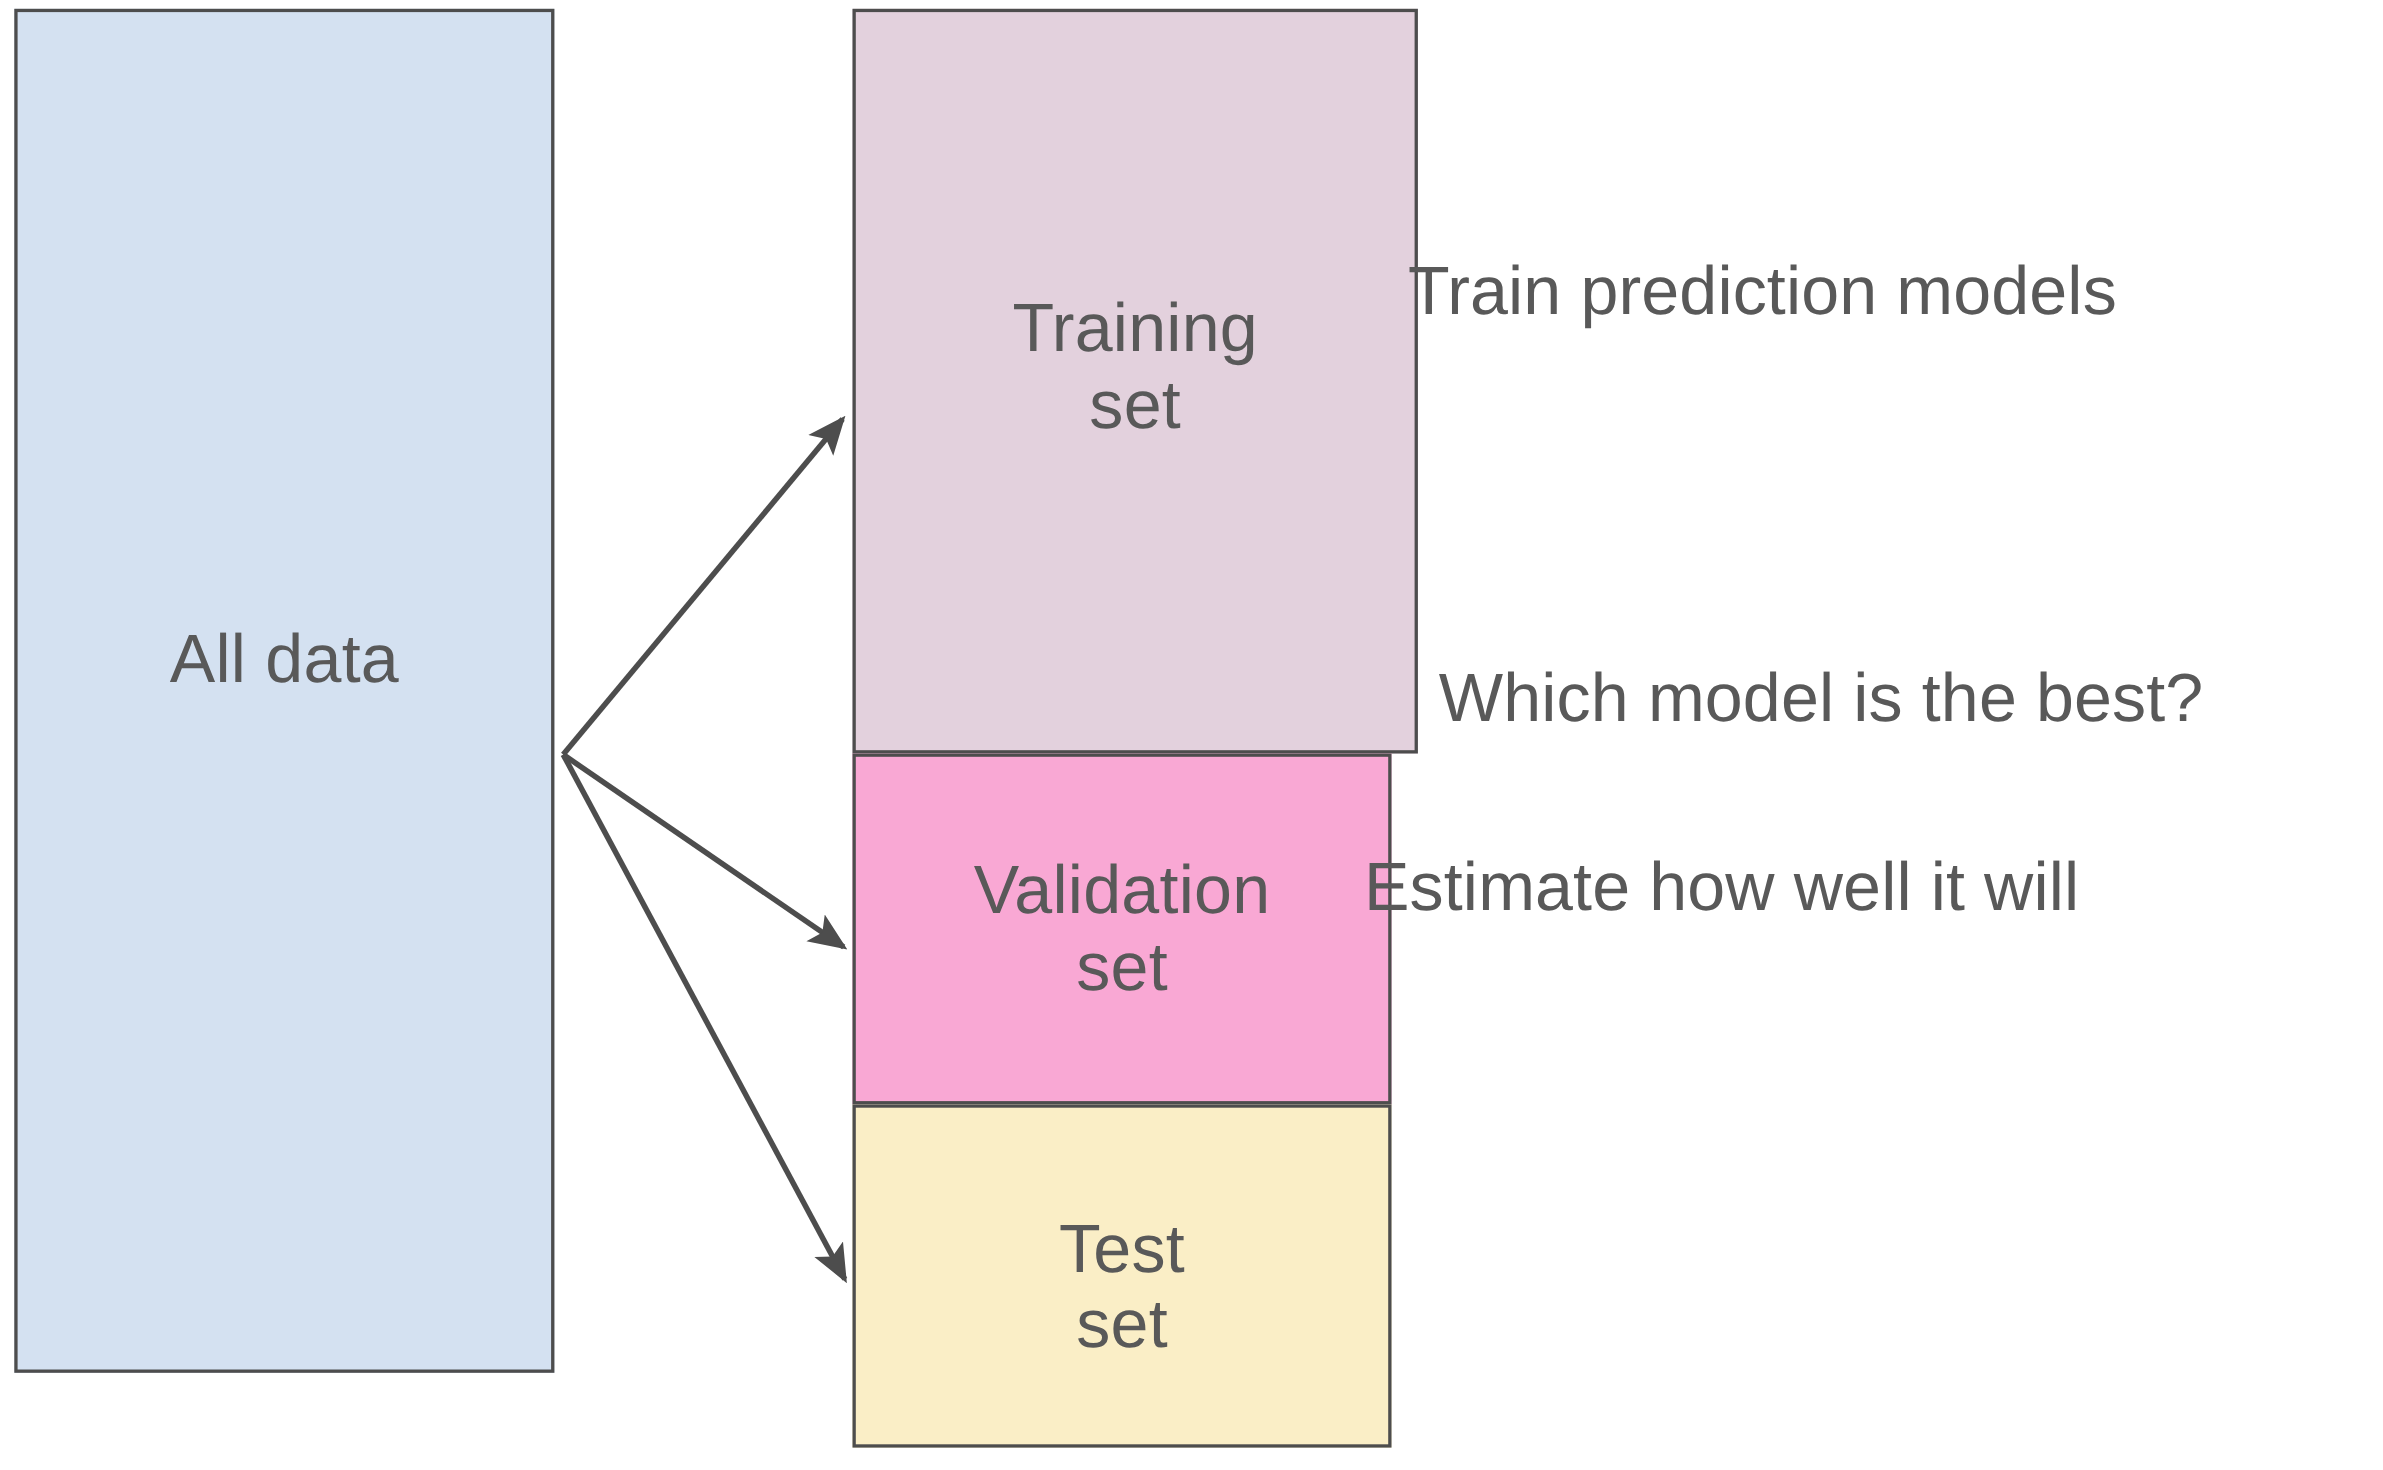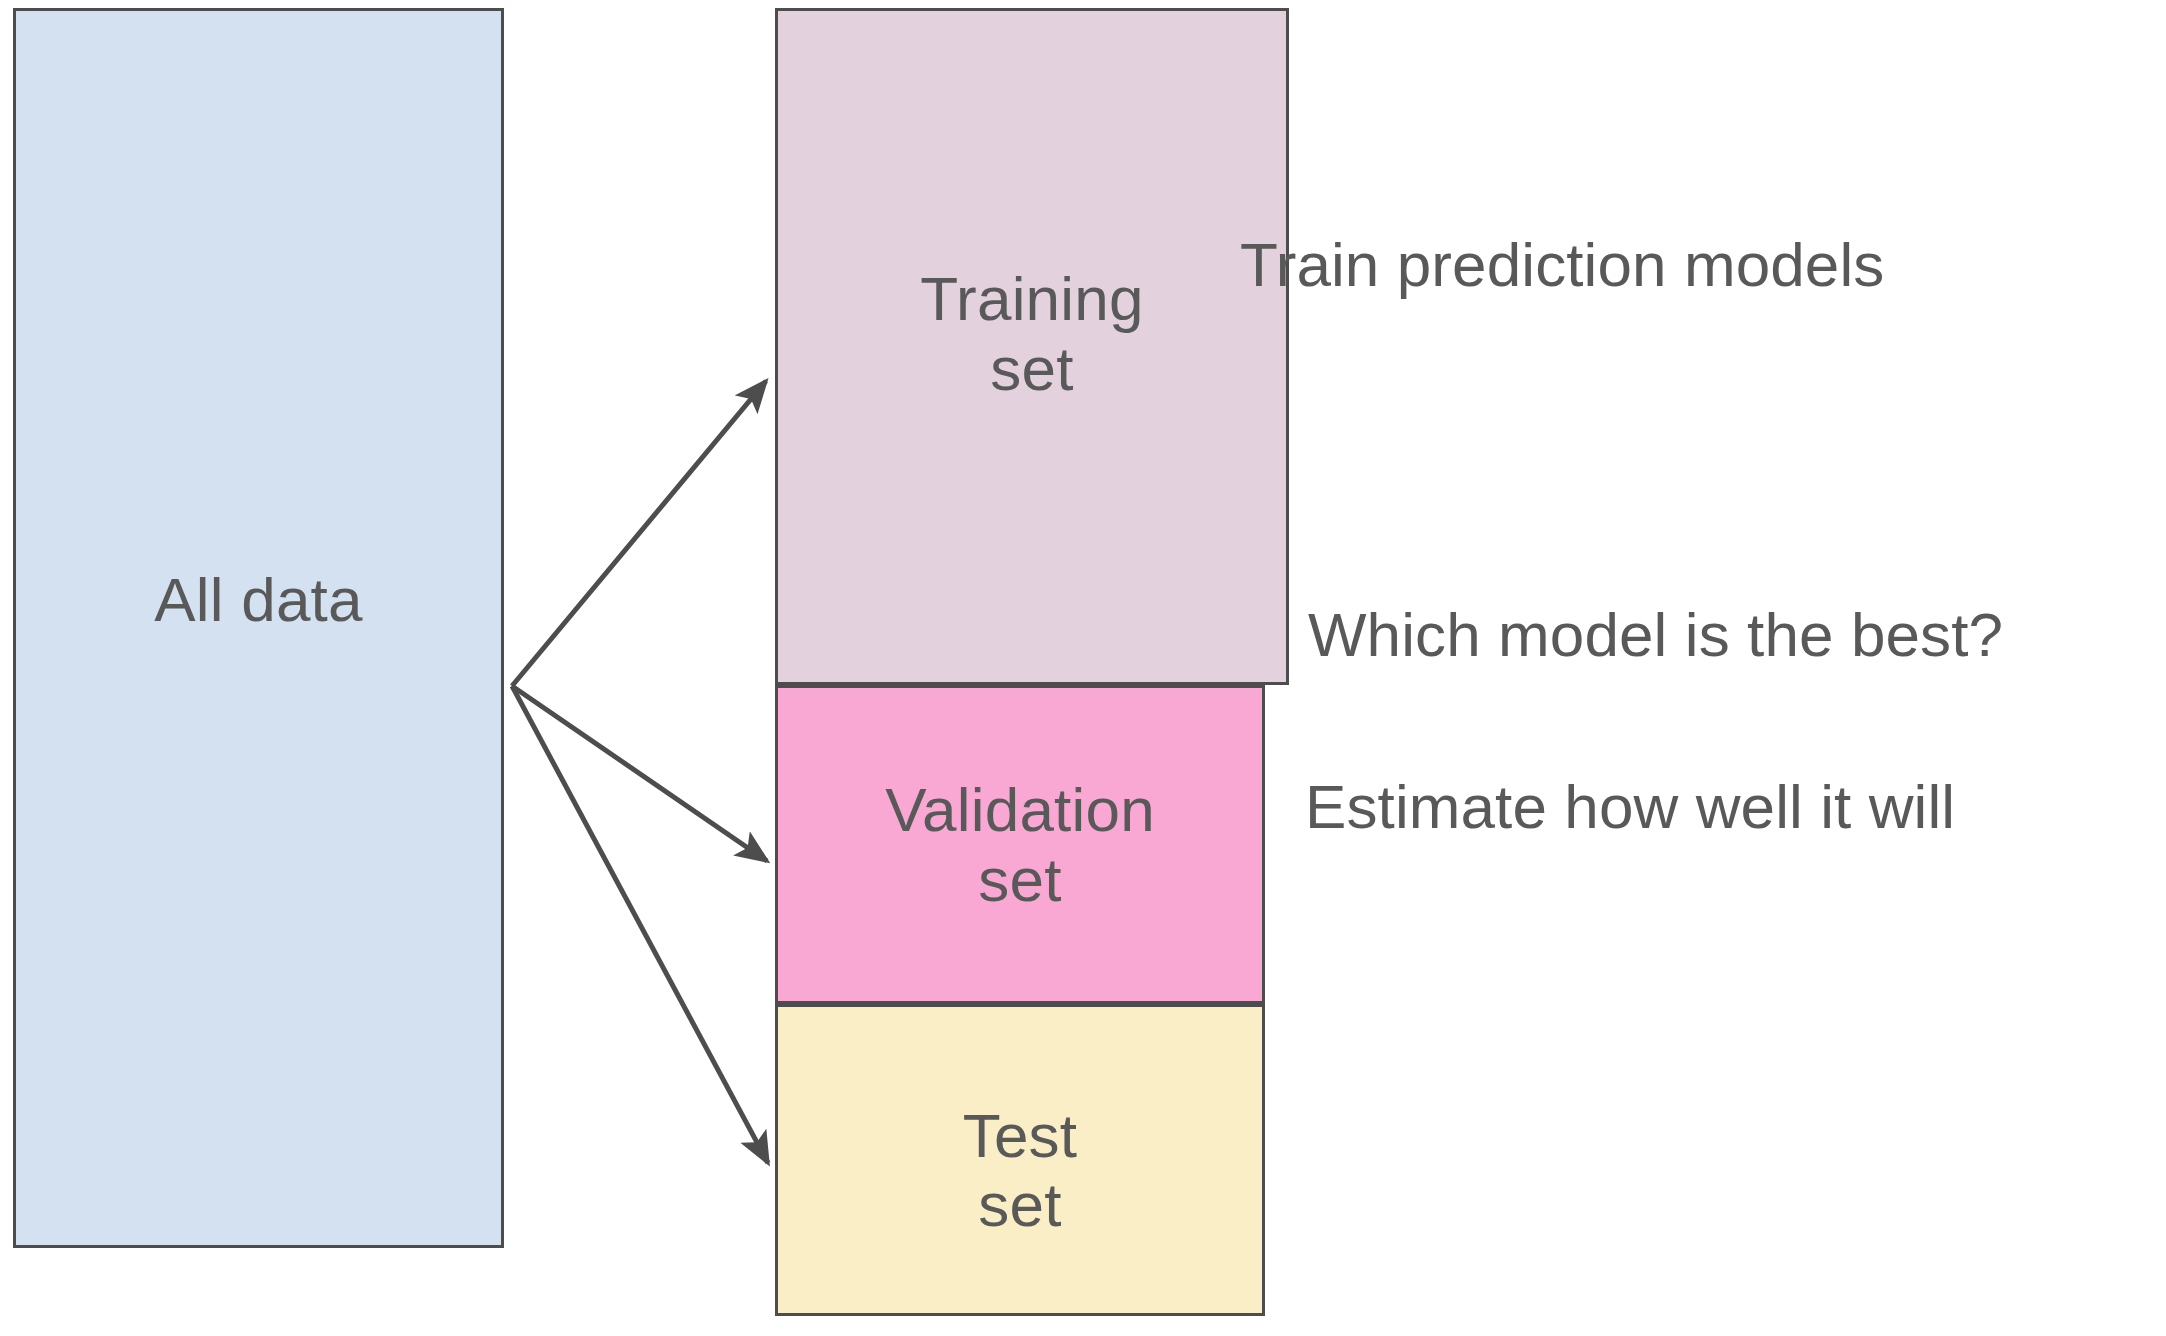--- a/index.html
+++ b/index.html
@@ -84,23 +84,23 @@
 
   
   .annotation {
     position: absolute;
     color: #595959;
     font-size: 62px;
     line-height: 1.19;
     white-space: nowrap;
     letter-spacing: 0.1px;
   }
-  #annotation-train      { left: 1240px; top: 228px; }
+  #annotation-train      { left: 1280px; top: 228px; }
   #annotation-validation { left: 1308px; top: 587px; margin-top: 11px; }
-  #annotation-test       { left: 1305px; top: 770px; text-align: right; }
+  #annotation-test       { left: 1240px; top: 770px; text-align: right; }
 </style>
 </head>
 <body>
 
 <div id="canvas">
 
   <div class="box" id="all-data-box">
     <div class="label-stack">
       <span class="box-line">All data</span>
     </div>

